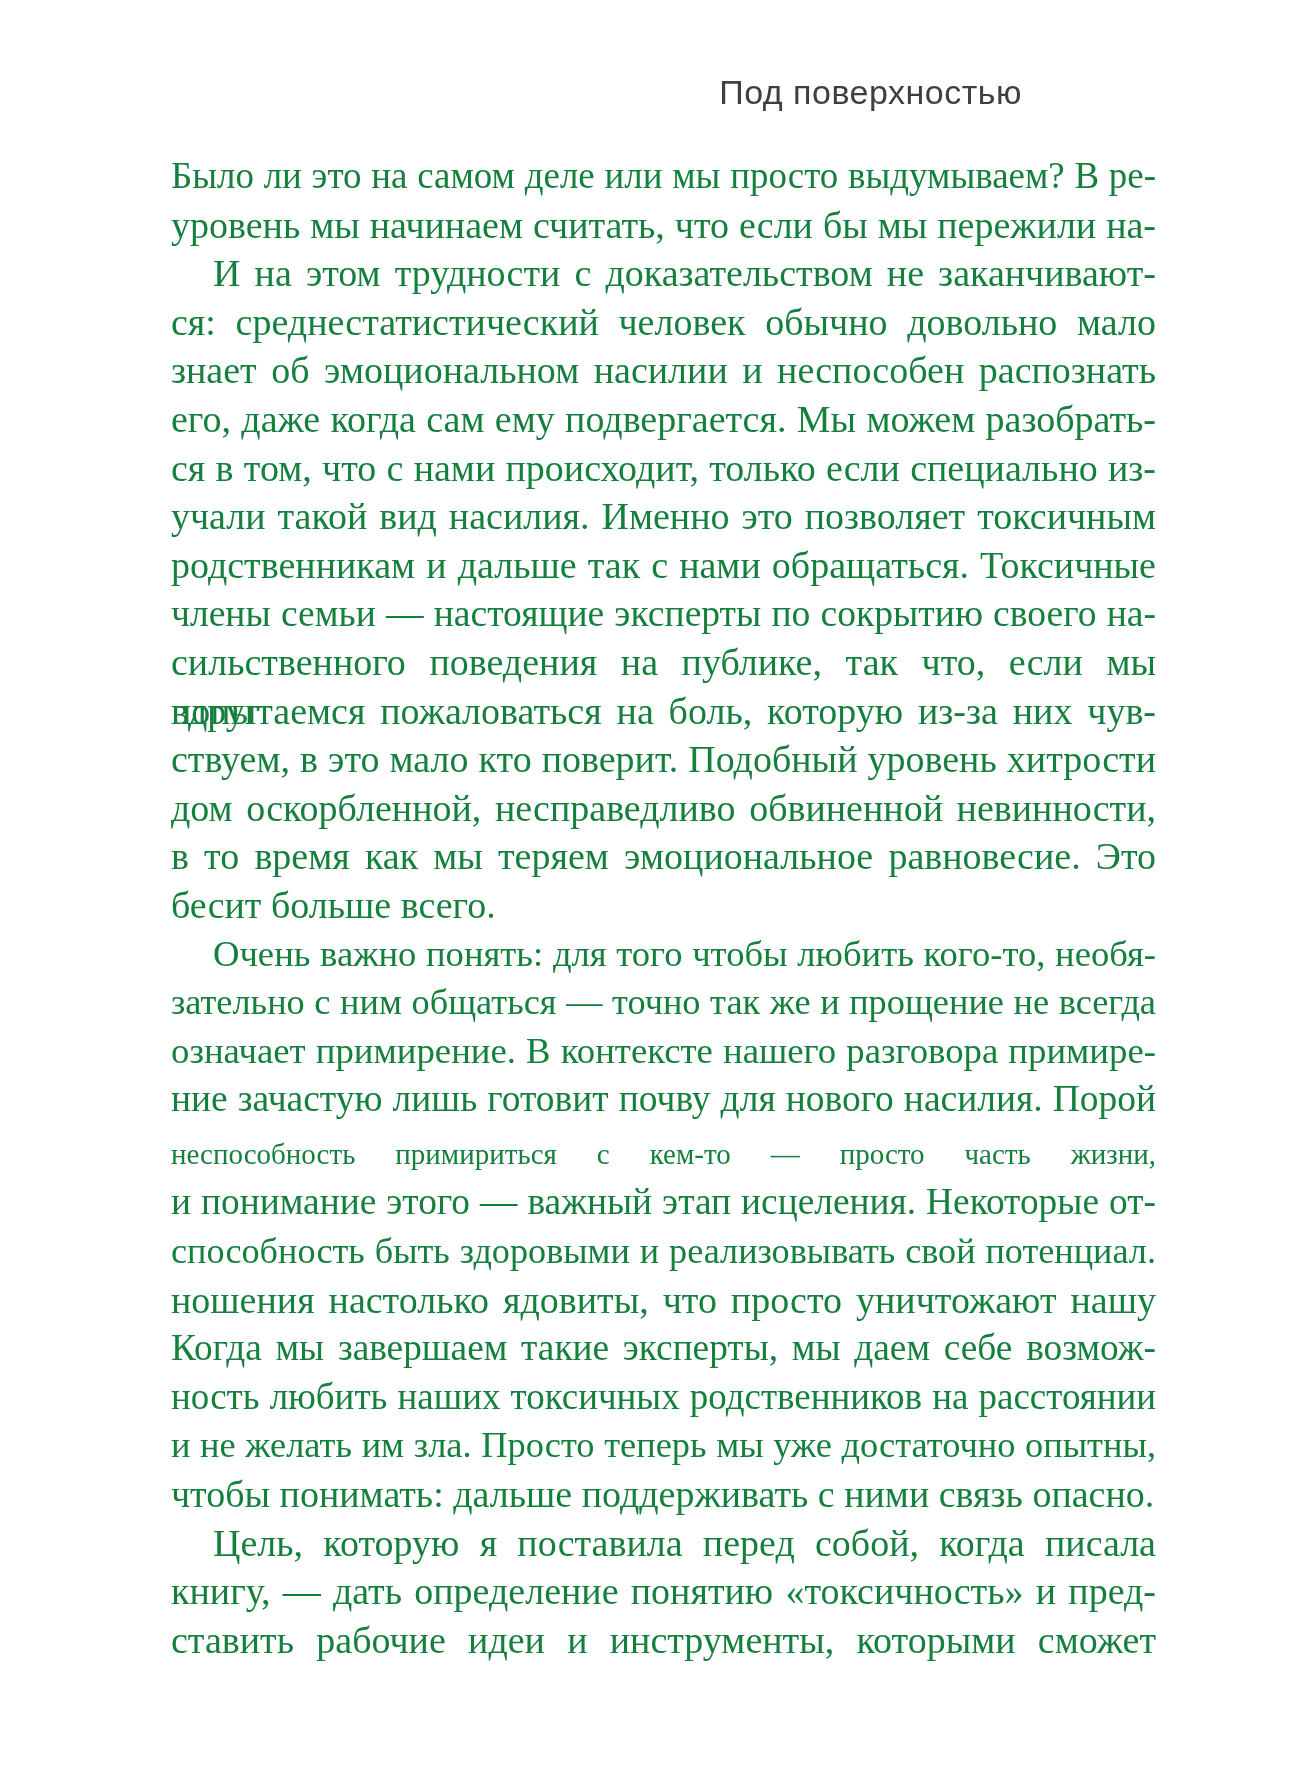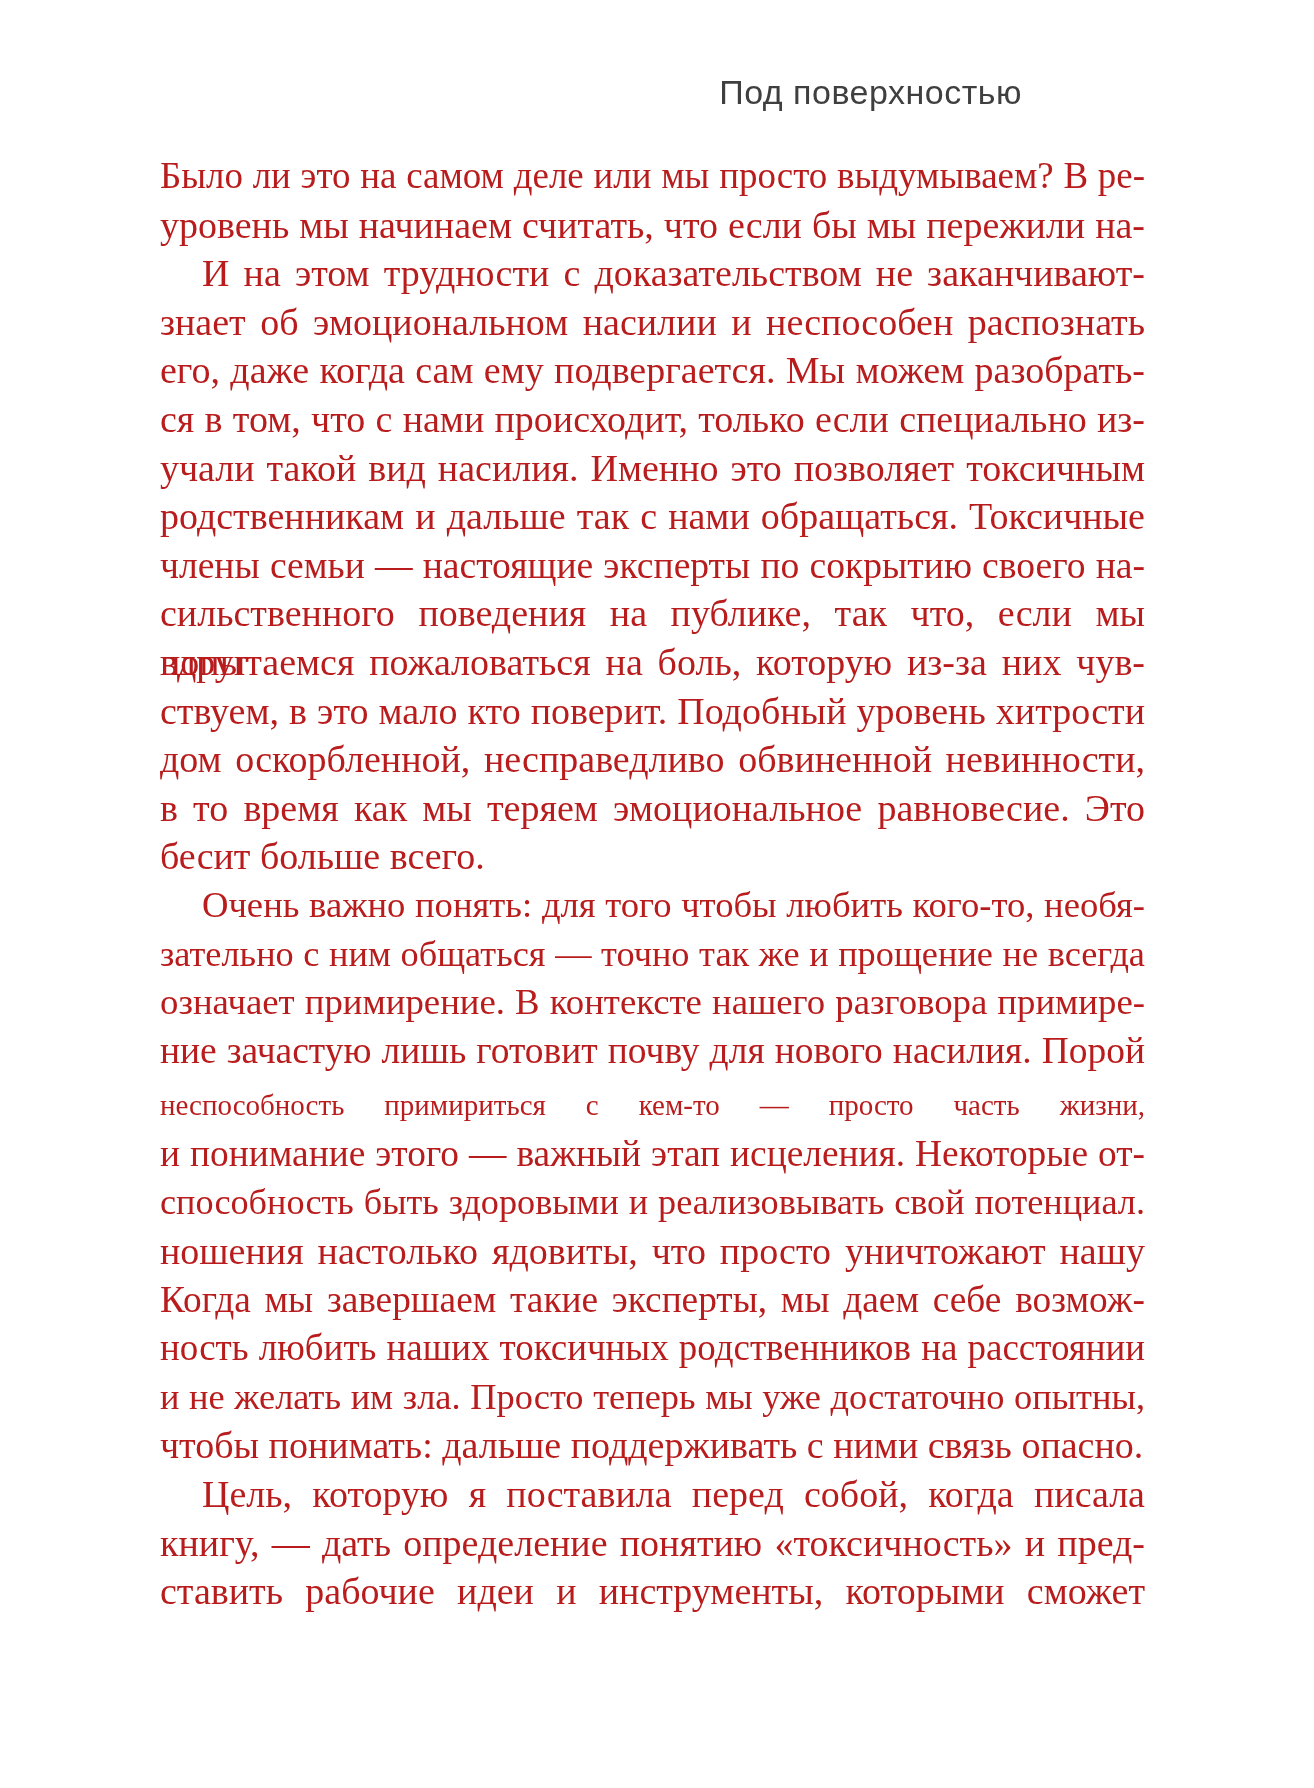--- a/index.html
+++ b/index.html
@@ -21,25 +21,25 @@
     font-family: "Liberation Sans", "DejaVu Sans", sans-serif;
     font-weight: 300;
     font-size: 34px;
     line-height: 1.1;
     letter-spacing: 0.5px;
     color: #3f3f3f;
   }
   .text-block {
     position: absolute;
     top: 152px;
-    left: 160px;
+    left: 171px;
     width: 985px;
     font-family: "Liberation Serif", "DejaVu Serif", serif;
     font-size: 38px;
-    color: #b91c1c;
+    color: #15803d;
   }
   .para {
     margin: 0;
     padding: 0;
   }
   .line {
     line-height: 48.6px;
     height: 48.6px;
     text-align: justify;
     text-align-last: justify;
@@ -60,20 +60,21 @@
     <span class="running-head">Под поверхностью</span>
   </header>
 
   <main class="text-block" id="text-block">
       <div class="para">
         <div class="line" style="font-size: 36.9329px;">Было ли это на самом деле или мы просто выдумываем? В ре-</div>
         <div class="line" style="">уровень мы начинаем считать, что если бы мы пережили на-</div>
       </div>
       <div class="para">
         <div class="line first-indent" style="">И на этом трудности с доказательством не заканчивают-</div>
+        <div class="line" style="">ся: среднестатистический человек обычно довольно мало</div>
         <div class="line" style="">знает об эмоциональном насилии и неспособен распознать</div>
         <div class="line" style="">его, даже когда сам ему подвергается. Мы можем разобрать-</div>
         <div class="line" style="">ся в том, что с нами происходит, только если специально из-</div>
         <div class="line" style="">учали такой вид насилия. Именно это позволяет токсичным</div>
         <div class="line" style="">родственникам и дальше так с нами обращаться. Токсичные</div>
         <div class="line" style="font-size: 37.6081px;">члены семьи — настоящие эксперты по сокрытию своего на-</div>
         <div class="line" style="">сильственного поведения на публике, так что, если мы вдруг</div>
         <div class="line" style="">попытаемся пожаловаться на боль, которую из-за них чув-</div>
         <div class="line" style="">ствуем, в это мало кто поверит. Подобный уровень хитрости</div>
         <div class="line" style="">дом оскорбленной, несправедливо обвиненной невинности,</div>

